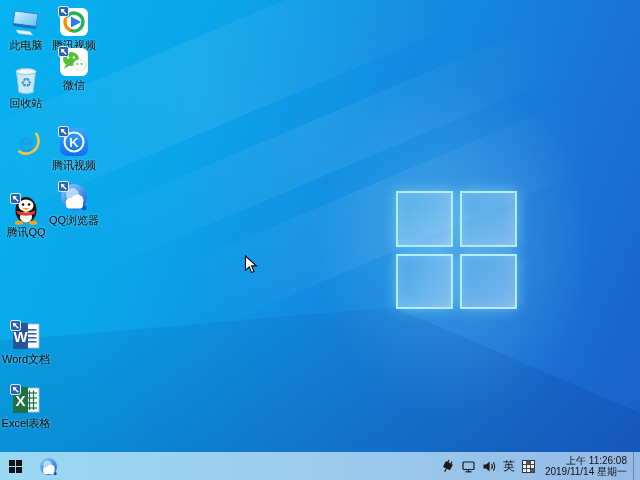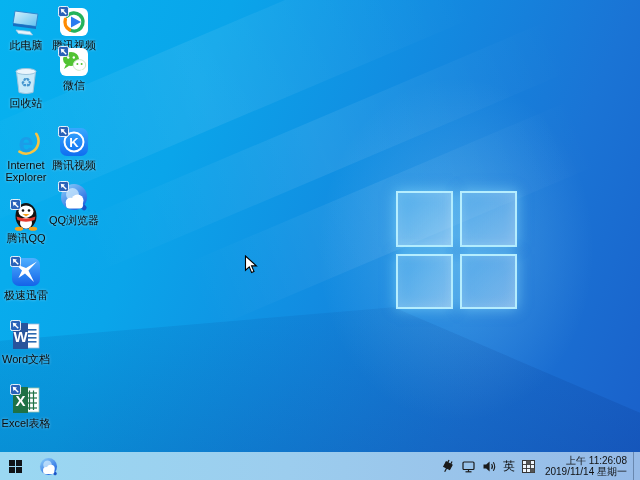--- a/index.html
+++ b/index.html
@@ -128,21 +128,20 @@
     <div class="lbl">微信</div>
   </div>
 
   <div class="cell" style="left:0;top:124px">
     <div class="art">
         <svg viewBox="0 0 32 32">
       <text x="16" y="26" text-anchor="middle" font-size="27" font-weight="bold" fill="#1b9de8" font-family="Liberation Sans, sans-serif">e</text>
       <circle cx="16" cy="15" r="12.5" fill="none" stroke="#f9c440" stroke-width="2.6" stroke-dasharray="34 44.5" transform="rotate(-35 16 15)" stroke-linecap="round"></circle>
     </svg>
       </div>
-    <div class="lbl">Internet Explorer</div>
   </div>
 
   <div class="cell" style="left:48px;top:124px">
     <div class="art">
         <svg viewBox="0 0 32 32">
       <defs>
             <linearGradient id="kg" x1="0" y1="0" x2="0" y2="1">
         <stop offset="0" stop-color="#37a8ff"></stop>
               <stop offset="1" stop-color="#0f6ef0"></stop>
             </linearGradient>
@@ -153,21 +152,21 @@
     </svg>
       <svg class="badge" viewBox="0 0 12 12">
         <rect x="0.5" y="0.5" width="11" height="11" rx="2" fill="#2a62b9" stroke="#fff"></rect>
         <path d="M9 9 L4.8 4.8" stroke="#fff" stroke-width="1.5"></path>
         <polygon points="3,3 7.6,3.8 3.8,7.6" fill="#fff"></polygon>
         </svg>
     </div>
     <div class="lbl">腾讯视频</div>
   </div>
 
-  <div class="cell" style="left:0;top:197px">
+  <div class="cell" style="left:0;top:191px">
     <div class="art">
         <svg viewBox="0 0 32 32">
       <ellipse cx="16" cy="17" rx="10.5" ry="13" fill="#121212"></ellipse>
       <ellipse cx="16" cy="12.5" rx="7.5" ry="6" fill="#fff"></ellipse>
       <circle cx="13" cy="11.5" r="1.3" fill="#121212"></circle>
           <circle cx="19" cy="11.5" r="1.3" fill="#121212"></circle>
       <polygon points="12.5,15 19.5,15 16,17.6" fill="#f7a31c"></polygon>
       <ellipse cx="16" cy="24" rx="6" ry="5.8" fill="#fff"></ellipse>
       <path d="M6.5 17.5 Q16 21.5 25.5 17.5 L24.5 21 Q16 24.5 7.5 21 Z" fill="#e23a2e"></path>
       <ellipse cx="9" cy="29.8" rx="4.2" ry="2" fill="#f7a31c"></ellipse>
@@ -200,40 +199,20 @@
     </svg>
       <svg class="badge" viewBox="0 0 12 12">
         <rect x="0.5" y="0.5" width="11" height="11" rx="2" fill="#2a62b9" stroke="#fff"></rect>
         <path d="M9 9 L4.8 4.8" stroke="#fff" stroke-width="1.5"></path>
         <polygon points="3,3 7.6,3.8 3.8,7.6" fill="#fff"></polygon>
         </svg>
     </div>
     <div class="lbl">QQ浏览器</div>
   </div>
 
-  <div class="cell" style="left:0;top:254px">
-    <div class="art">
-        <svg viewBox="0 0 32 32">
-      <defs>
-            <linearGradient id="xl" x1="0" y1="0" x2="0" y2="1">
-        <stop offset="0" stop-color="#4fb0ff"></stop>
-              <stop offset="1" stop-color="#1463e8"></stop>
-            </linearGradient>
-          </defs>
-      <rect x="2" y="2" width="28" height="28" rx="7" fill="url(#xl)"></rect>
-      <path d="M5.5 8 L16 12 L27 5.5 L18.5 14.5 L24 26 L15 17.5 L8.5 22 L12 14.5 Z" fill="#fff"></path>
-    </svg>
-      <svg class="badge" viewBox="0 0 12 12">
-        <rect x="0.5" y="0.5" width="11" height="11" rx="2" fill="#2a62b9" stroke="#fff"></rect>
-        <path d="M9 9 L4.8 4.8" stroke="#fff" stroke-width="1.5"></path>
-        <polygon points="3,3 7.6,3.8 3.8,7.6" fill="#fff"></polygon>
-        </svg>
-    </div>
-    <div class="lbl">极速迅雷</div>
-  </div>
 
   <div class="cell" style="left:0;top:318px">
     <div class="art">
         <svg viewBox="0 0 32 32">
       <rect x="14" y="4" width="15" height="24" fill="#fff" stroke="#9fb6d8" stroke-width="0.8"></rect>
       <rect x="17" y="9" width="9.5" height="1.6" fill="#2e6ab0"></rect>
       <rect x="17" y="13" width="9.5" height="1.6" fill="#2e6ab0"></rect>
       <rect x="17" y="17" width="9.5" height="1.6" fill="#2e6ab0"></rect>
       <rect x="17" y="21" width="9.5" height="1.6" fill="#2e6ab0"></rect>
       <rect x="3" y="3" width="15" height="26" fill="#28549c"></rect>

